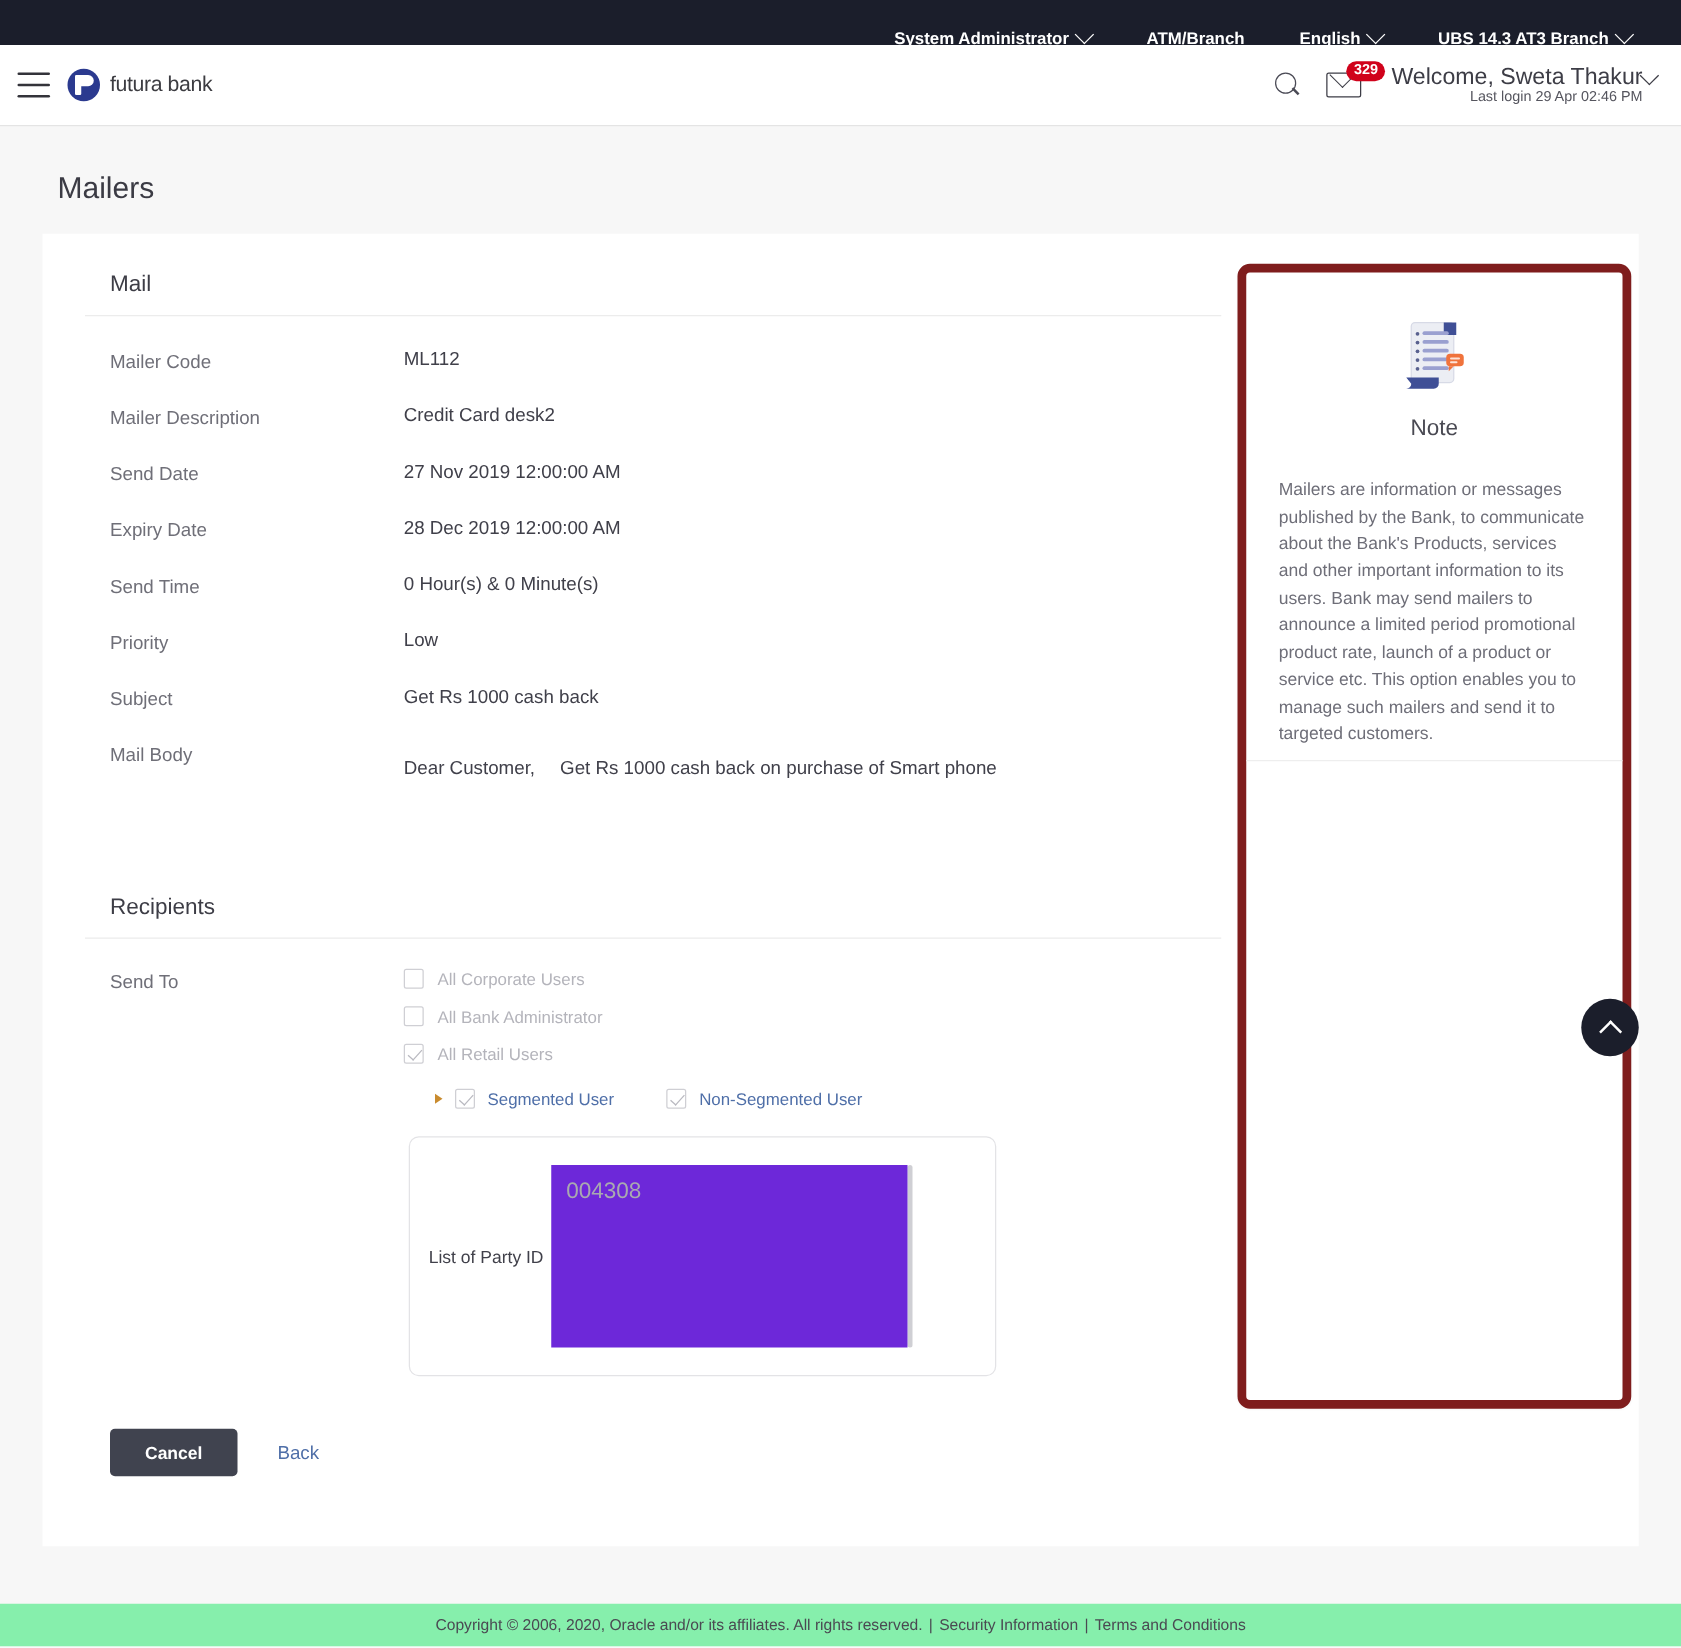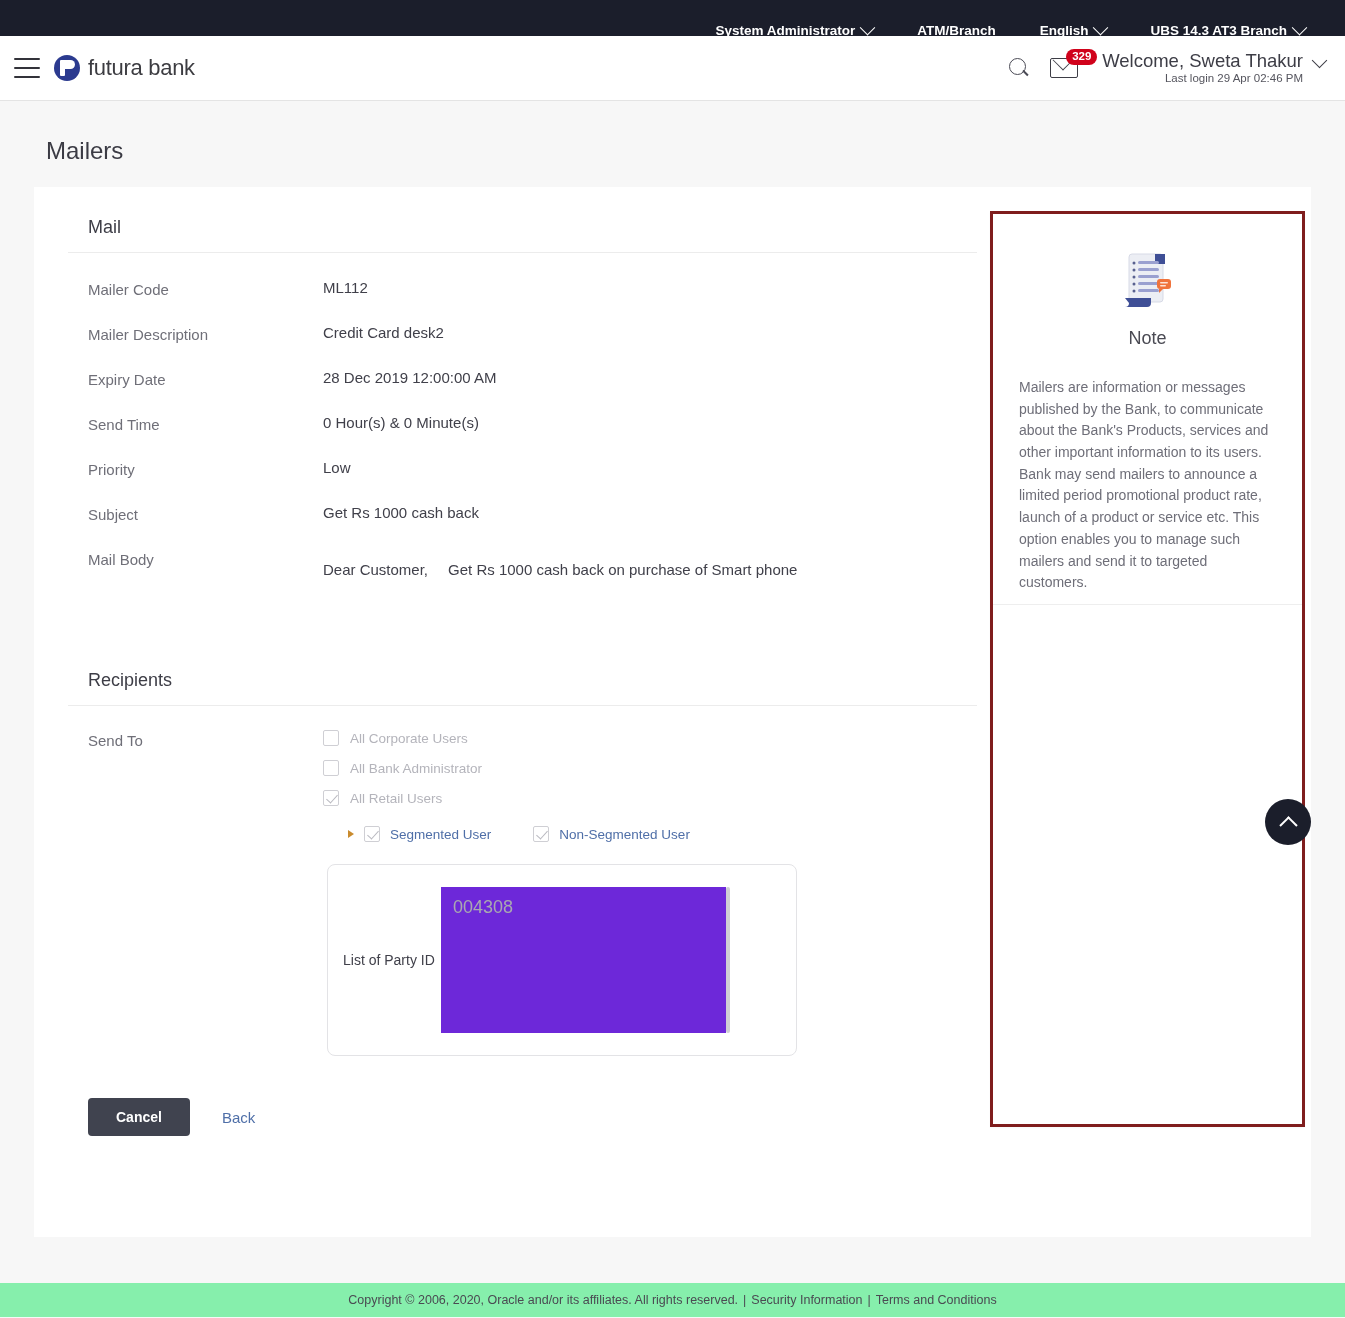--- a/index.html
+++ b/index.html
@@ -71,21 +71,21 @@
     position:absolute; left: 6px; top: 5px;
     width: 5px; height: 16px; background: #ffffff; border-radius:1px;
   }
   .brand-mark::after {
     content:"";
     position:absolute; left: 10px; top: 5px;
     width: 11px; height: 9px; background:#ffffff;
     border-radius: 0 5px 5px 0;
   }
   .brand-text {
-    font-size: 22px; color: #3c3c41; letter-spacing: -0.3px;
+    font-size: 17px; color: #3c3c41; letter-spacing: -0.3px;
   }
 
   .header-right {
     margin-left: auto;
     display: flex;
     align-items: center;
     gap: 20px;
   }
   .search-icon { width: 22px; height: 22px; position: relative; cursor: pointer; }
   .search-icon::before {
@@ -110,21 +110,21 @@
   .badge {
     position: absolute; top: -9px; left: 16px;
     background: #d0021b; color: #fff;
     font-size: 11.5px; font-weight: bold;
     border-radius: 10px; padding: 1px 6px 2px 6px;
     line-height: 13px;
   }
   .welcome-block { text-align: right; line-height: 1.18; cursor: pointer; }
   .welcome-line { font-size: 18.5px; color: #3d3d46; }
   .login-line { font-size: 11.5px; color: #55555e; }
-  .welcome-row { display:flex; align-items:flex-start; gap: 11px; }
+  .welcome-row { display:flex; align-items:flex-start; gap: 0; }
   .caret-dark {
     display: inline-block; width: 11px; height: 11px; margin-top: 5px;
     border-right: 1.6px solid #3d3d46; border-bottom: 1.6px solid #3d3d46;
     transform: rotate(45deg);
   }
 
   
   .page-title {
     font-size: 24px; color: #3b3b44; font-weight: normal;
     padding: 36px 0 22px 46px;
@@ -221,21 +221,21 @@
     background: none; border: none;
     color: #4f6fa8; font-size: 15px; cursor: pointer;
     font-family: "Liberation Sans", sans-serif;
   }
 
   
   .note-card {
     position: absolute;
     left: 956px; top: 24px;
     width: 315px; height: 916px;
-    border: 3px solid #7f1d1d; border-radius: 0;
+    border: 7px solid #7f1d1d; border-radius: 10px;
     background: #fff;
     padding: 32px 26px 0 26px;
     box-shadow: 0 1px 2px rgba(0,0,0,0.03);
   }
   .note-ico-wrap { display: flex; justify-content: center; margin-bottom: 12px; }
   .note-title { text-align: center; font-size: 18px; color: #4a4a53; margin-bottom: 28px; }
   .note-text { font-size: 14px; color: #6e6e78; line-height: 1.55; }
   .note-inner-divider {
     position: absolute; left: 0; right: 0; top: 390px; height: 1px; background: #eeeeee;
   }
@@ -324,20 +324,24 @@
 
       <div class="section-head">Mail</div>
 
       <div class="field-row">
         <div class="field-label">Mailer Code</div>
         <div class="field-value">ML112</div>
       </div>
       <div class="field-row">
         <div class="field-label">Mailer Description</div>
         <div class="field-value">Credit Card desk2</div>
+      </div>
+      <div class="field-row">
+        <div class="field-label">Send Date</div>
+        <div class="field-value">27 Nov 2019 12:00:00 AM</div>
       </div>
       <div class="field-row">
         <div class="field-label">Expiry Date</div>
         <div class="field-value">28 Dec 2019 12:00:00 AM</div>
       </div>
       <div class="field-row">
         <div class="field-label">Send Time</div>
         <div class="field-value">0 Hour(s) &amp; 0 Minute(s)</div>
       </div>
       <div class="field-row">

